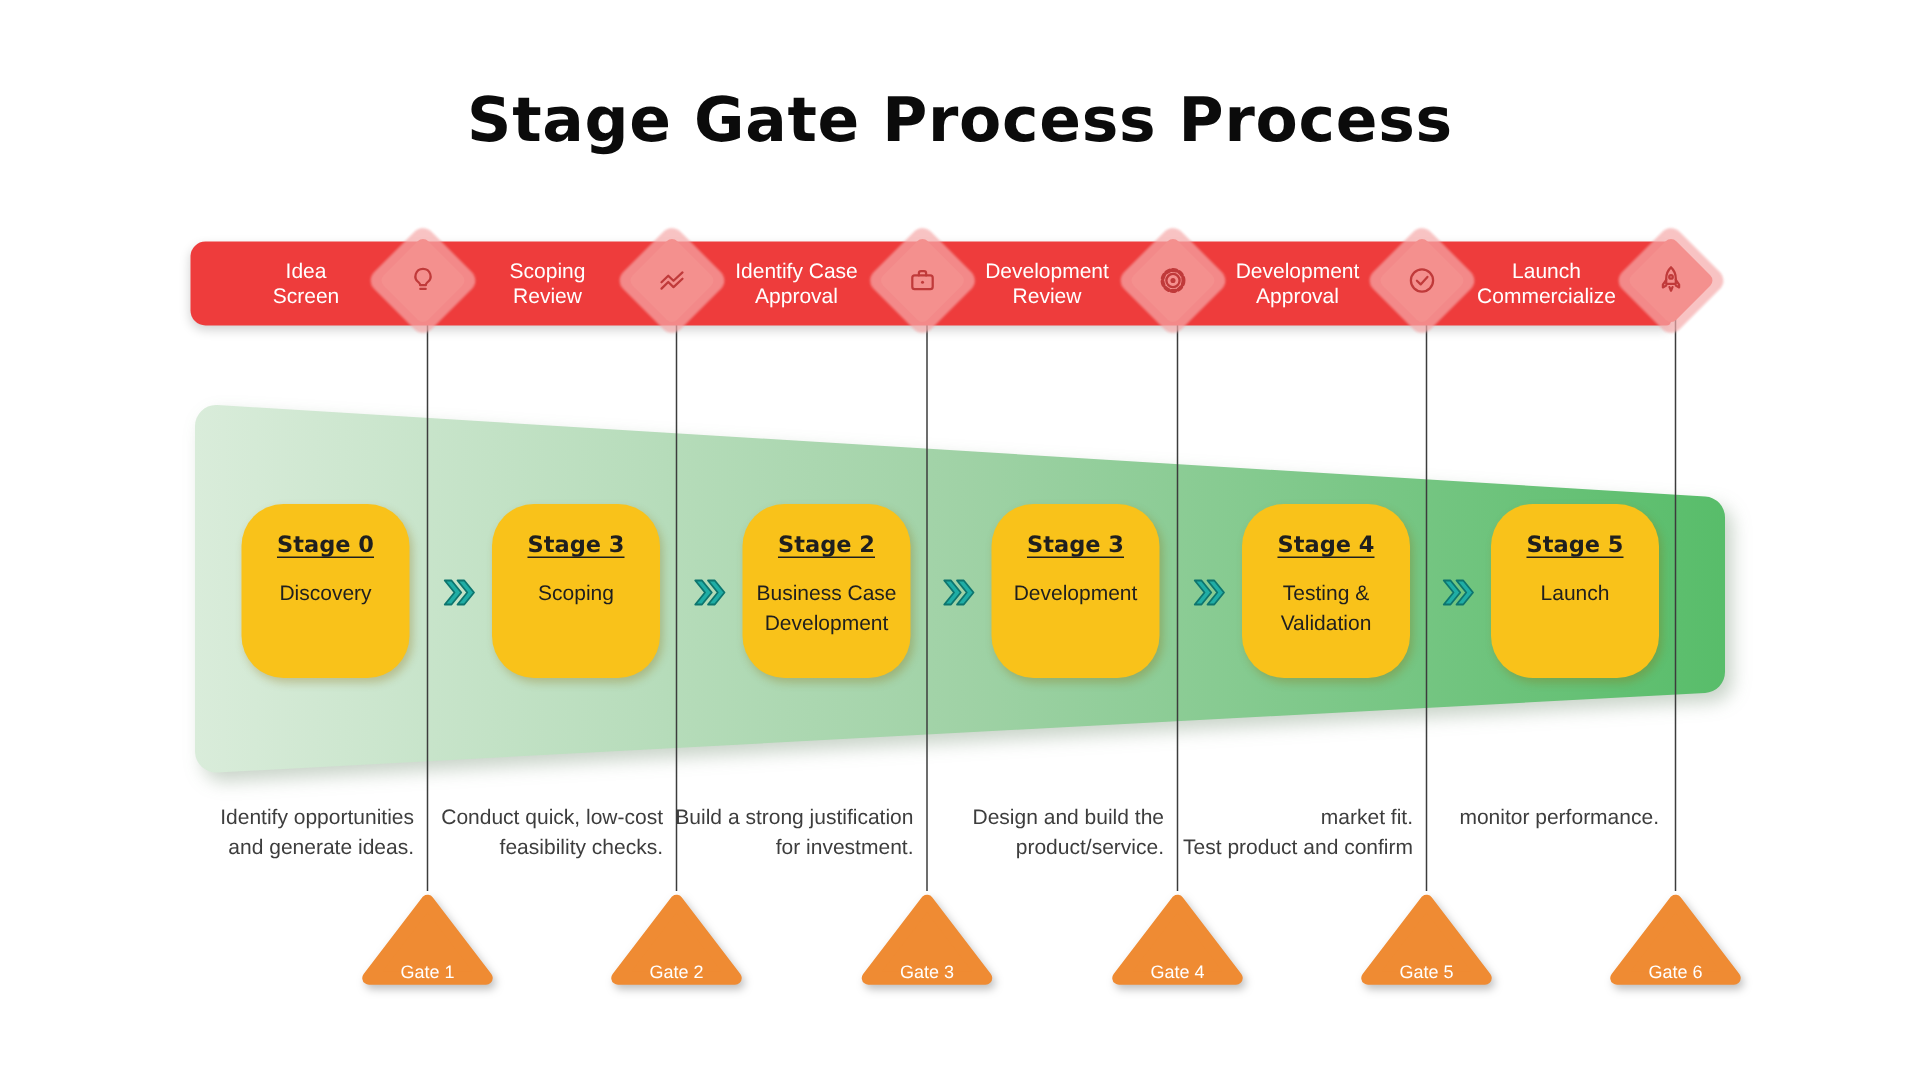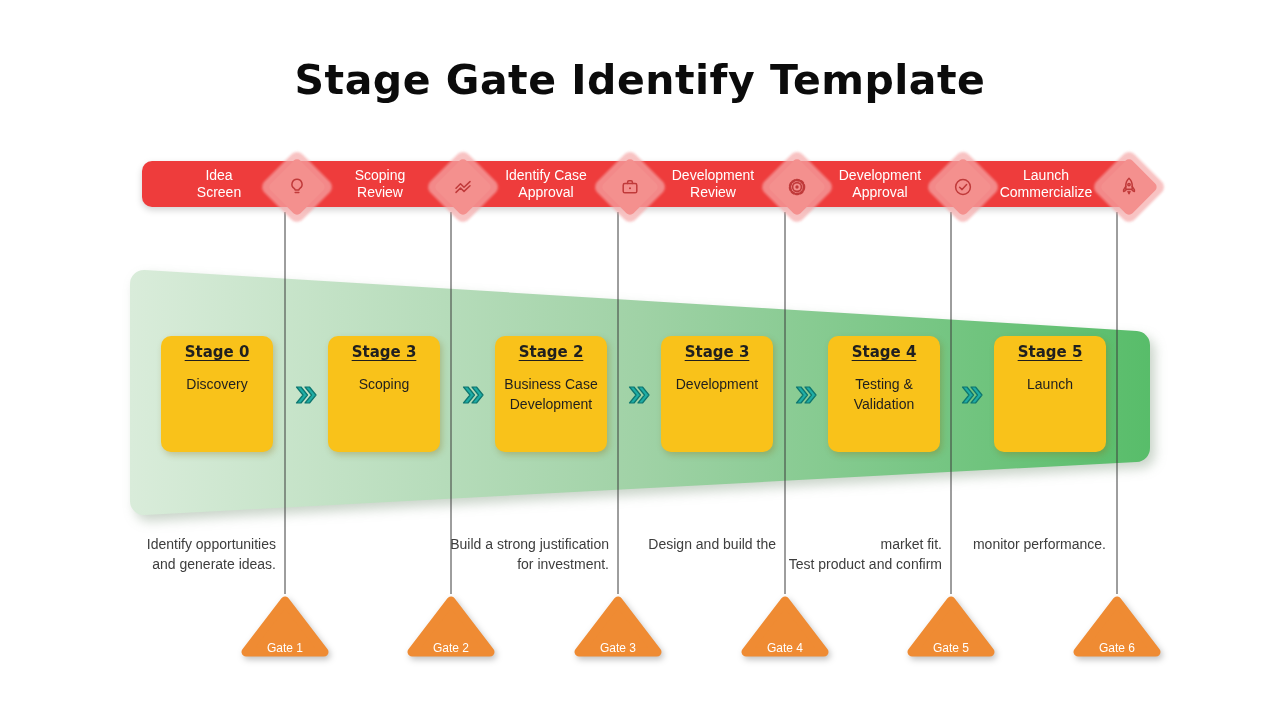--- a/index.html
+++ b/index.html
@@ -8,38 +8,38 @@
 
   
   .title{position:absolute;top:56px;left:0;width:100%;text-align:center;
          font-family:"DejaVu Sans", sans-serif;font-weight:bold;font-size:41px;
          letter-spacing:0.5px;color:var(--title_color,#0b0b0b);}
 
   
   .bg-svg{position:absolute;left:0;top:0;width:1280px;height:720px;pointer-events:none;}
 
   
-  .banner{position:absolute;left:142px;top:161px;width:987px;height:46px;
+  .banner{position:absolute;left:127px;top:161px;width:987px;height:56px;
           background:var(--red,#ee3c3c);border-radius:10px 3px 3px 10px;
           box-shadow:0 3px 7px rgba(0,0,0,.18);}
   .b-label{position:absolute;top:50%;transform:translateY(-50%);width:154px;
            text-align:center;color:#fff;font-size:14px;line-height:17px;}
   .b-label span{display:block;white-space:nowrap;}
   .diamond{position:absolute;top:-3px;width:58px;height:58px;}
   .diamond .halo{position:absolute;inset:2px;transform:rotate(45deg);border-radius:8px;
                  background:var(--diamond_halo,#f5a9a9b3);filter:blur(0.8px);}
   .diamond .solid{position:absolute;inset:8px;transform:rotate(45deg);border-radius:5px;
                   background:var(--diamond_pink,#f4908e);}
   .dicon{position:absolute;left:17px;top:17px;width:24px;height:24px;
          stroke:var(--icon_red,#c03a3a);fill:none;stroke-width:1.5;
          stroke-linecap:round;stroke-linejoin:round;}
 
   
   .stage{position:absolute;top:336px;width:112px;height:116px;box-sizing:border-box;
-         background:var(--yellow,#f9c21a);border-radius:10px;padding:7px 4px 0 4px;
+         background:var(--yellow,#f9c21a);border-radius:28px;padding:18px 4px 0 4px;
          box-shadow:2px 3px 6px rgba(140,105,10,.30);text-align:center;}
   .stage-title{font-family:"DejaVu Sans", sans-serif;font-weight:bold;font-size:15px;
                color:var(--text_dark,#1f1f1f);text-decoration:underline;
                text-underline-offset:3px;margin-bottom:13px;}
   .stage-sub{font-size:14px;line-height:20px;color:var(--text_dark,#1f1f1f);}
 
   
   .chev{position:absolute;top:382px;width:26px;height:26px;}
 
   
@@ -72,21 +72,21 @@
     <g style="stroke:var(--line_color,#3c3c3c)" stroke-width="1">
       <line x1="285" y1="212" x2="285" y2="594"></line>
       <line x1="451" y1="212" x2="451" y2="594"></line>
       <line x1="618" y1="212" x2="618" y2="594"></line>
       <line x1="785" y1="212" x2="785" y2="594"></line>
       <line x1="951" y1="212" x2="951" y2="594"></line>
       <line x1="1117" y1="212" x2="1117" y2="594"></line>
     </g>
   </svg>
 
-  <div class="title">Stage Gate Identify Template</div>
+  <div class="title">Stage Gate Process Process</div>
 
   <div class="banner">
 
     <div class="b-label" style="left:0px">
       <span>Idea</span>
       <span>Screen</span>
     </div>
     <div class="b-label" style="left:161px">
       <span>Scoping</span>
       <span>Review</span>
@@ -216,26 +216,31 @@
     <svg viewBox="0 0 22 26" width="26" height="26">
       <polygon points="1.5,5 6,5 12.5,13 6,21 1.5,21 8,13" style="fill:var(--teal,#1fada5);stroke:var(--teal_dark,#0d756e)" stroke-width="1.2" stroke-linejoin="round"></polygon>
       <polygon points="10,5 14.5,5 21,13 14.5,21 10,21 16.5,13" style="fill:var(--teal,#1fada5);stroke:var(--teal_dark,#0d756e)" stroke-width="1.2" stroke-linejoin="round"></polygon>
     </svg>
   </div>
 
   <div class="desc" style="left:86px">
     <span>Identify opportunities</span>
     <span>and generate ideas.</span>
   </div>
+  <div class="desc" style="left:252px">
+    <span>Conduct quick, low-cost</span>
+    <span>feasibility checks.</span>
+  </div>
   <div class="desc" style="left:419px">
     <span>Build a strong justification</span>
     <span>for investment.</span>
   </div>
   <div class="desc" style="left:586px">
     <span>Design and build the</span>
+    <span>product/service.</span>
   </div>
   <div class="desc" style="left:752px">
     <span>market fit.</span>
     <span>Test product and confirm</span>
   </div>
   <div class="desc" style="left:916px">
     <span>monitor performance.</span>
   </div>
 
   <div class="gate" style="left:235px">

